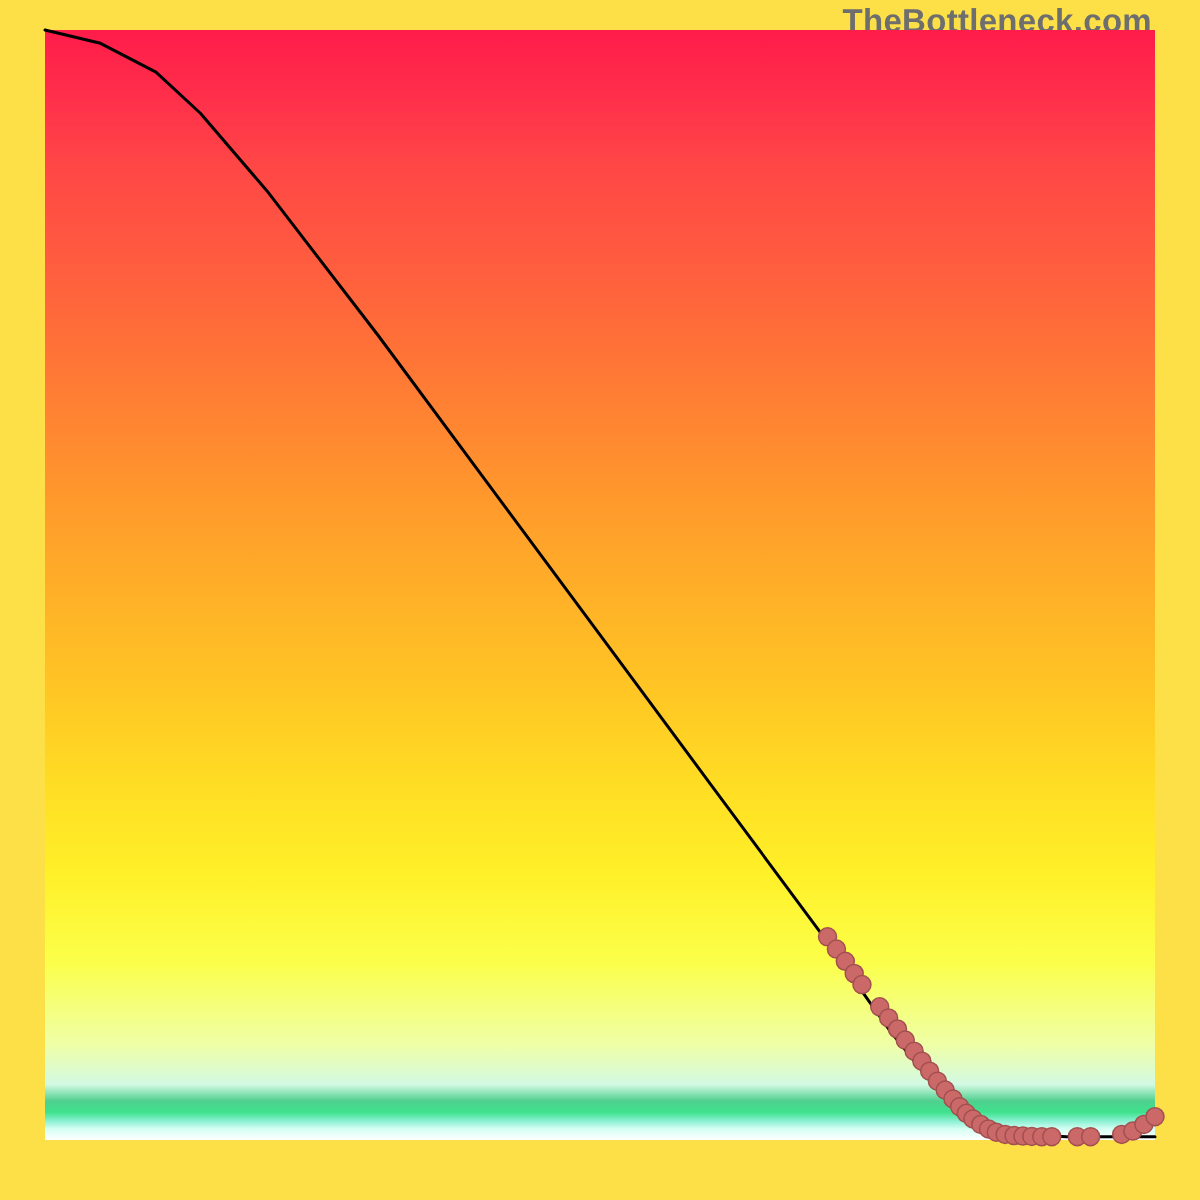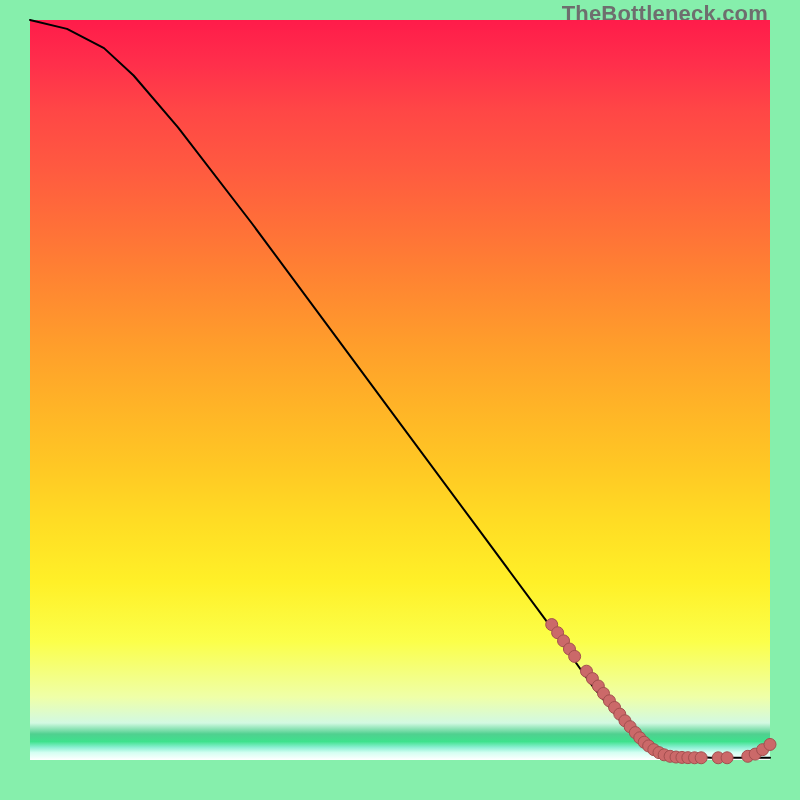--- a/index.html
+++ b/index.html
@@ -7,21 +7,21 @@
     padding: 0;
     width: 800px;
     height: 800px;
     background: #000;
     font-family: Arial, Helvetica, sans-serif;
   }
   .stage {
     position: relative;
     width: 800px;
     height: 800px;
-    background: #86efac;
+    background: #fde047;
   }
   .plot {
     position: absolute;
     left: 30px;
     top: 20px;
     width: 740px;
     height: 740px;
     
     background: linear-gradient(to bottom,
       #ff1c4a 0%,

